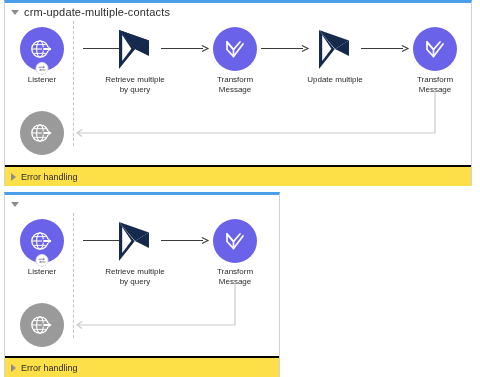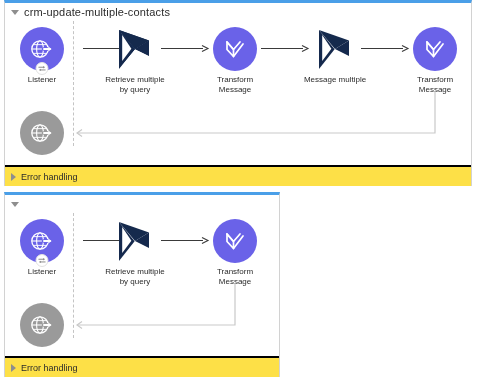--- a/index.html
+++ b/index.html
@@ -257,21 +257,21 @@
       <div class="node-icon-wrap">
         <div class="plain-icon">
           <svg width="40" height="42" viewBox="0 0 40 42" aria-hidden="true">
             <path d="M4 2 L34 12.5 L20 21 L4 2 Z" fill="#152A4D"></path>
             <path d="M20 21 L34 12.5 L34 28 L20 21 Z" fill="#15294d"></path>
             <path d="M4 2 L4 41 L19.6 21.2 Z" fill="#15294d"></path>
             <path d="M7.2 7 L16.4 20.8 L7.2 33 Z" fill="#ffffff"></path>
           </svg>
         </div>
       </div>
-      <div class="node-label">Message multiple</div>
+      <div class="node-label">Update multiple</div>
     </div>
 
     <div class="arrow" style="left:356px; top:41px; width:48px;">
       <svg width="48" height="9" viewBox="0 0 48 9">
         <line x1="0" y1="4.5" x2="42" y2="4.5" stroke="#3a3a3a" stroke-width="1.1"></line>
         <path d="M41 1.4 L47 4.5 L41 7.6" fill="none" stroke="#3a3a3a" stroke-width="1.1"></path>
       </svg>
     </div>
 
     <div class="node" style="left:430px; top:24px;">

